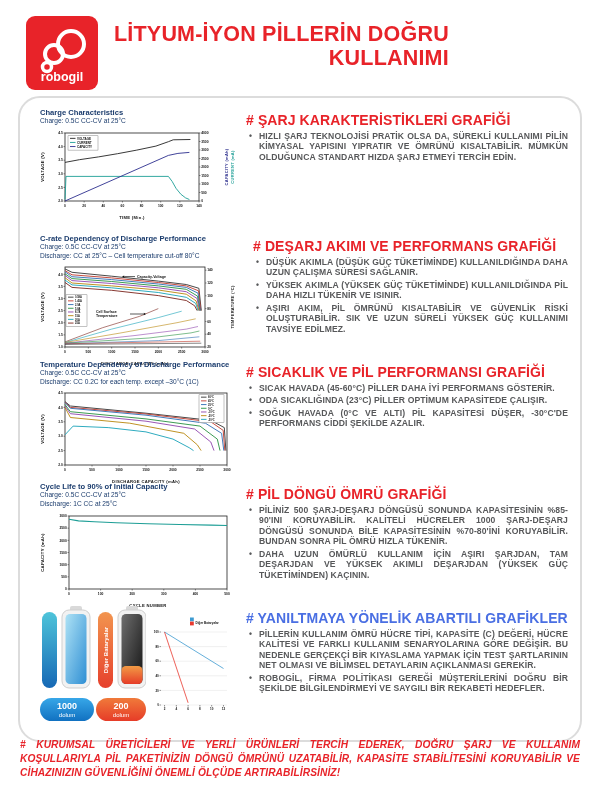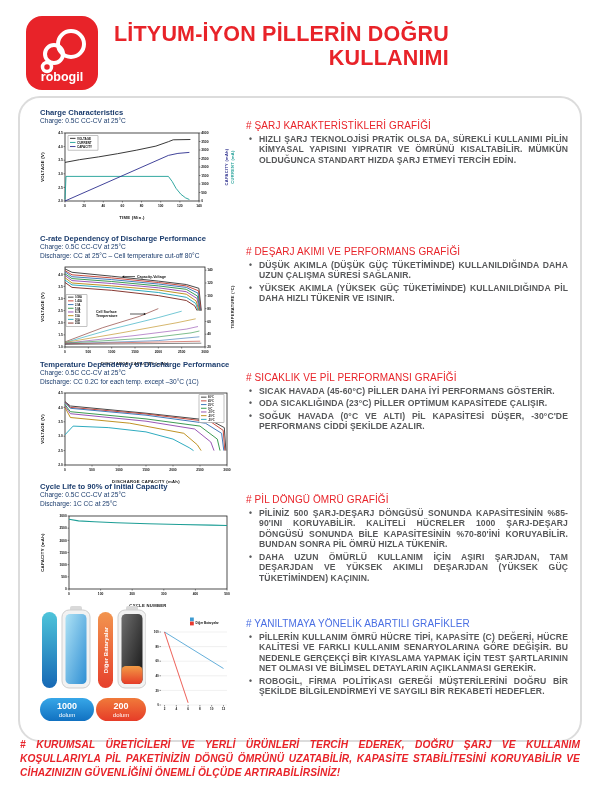--- a/index.html
+++ b/index.html
@@ -1,35 +1,35 @@
 <!DOCTYPE html>
 <html><head>
 <meta charset="utf-8">
 <style>
   html,body{margin:0;padding:0;}
   body{width:600px;height:800px;background:#ffffff;font-family:"Liberation Sans",sans-serif;position:relative;overflow:hidden;}
 
   
   .header{position:absolute;top:16px;left:26px;display:flex;gap:16px;align-items:flex-start;}
-  .logo{width:72px;height:74px;background:#e82329;border-radius:16px;flex:none;}
+  .logo{width:72px;height:74px;background:#e82329;border-radius:9px;flex:none;}
   .logo svg{display:block;width:72px;height:74px;}
   h1.title{margin:6px 0 0 0;color:#e82329;font-size:21.5px;font-weight:800;line-height:1.12;letter-spacing:.2px;text-align:right;}
 
   
   .card{position:absolute;top:96px;left:18px;width:564px;height:646px;border:2px solid #dcdcdc;border-radius:22px;box-sizing:border-box;padding:10px 6px 6px 10px;display:flex;flex-direction:column;background:#fff;}
   .row{display:flex;align-items:flex-start;}
-  .r1{height:126px;} .r2{height:126px;} .r3{height:122px;} .r4{height:124px;} .r5{flex:1;}
+  .r1{height:126px;} .r2{height:126px;gap:7px;} .r3{height:122px;} .r4{height:124px;} .r5{flex:1;}
   .chart-col{width:208px;flex:none;padding-left:10px;box-sizing:border-box;}
   .txt-col{flex:1;padding:0 6px 0 8px;box-sizing:border-box;}
 
   .c-title{font-size:7.6px;font-weight:bold;color:#1b3c6d;line-height:1.25;}
   .c-sub{font-size:6.6px;color:#1b3c6d;line-height:1.25;}
   svg.chart{display:block;margin-top:2px;overflow:visible;}
 
-  h2.sec-h{margin:12px 0 3px 0;font-size:10px;font-weight:400;letter-spacing:.1px;}
+  h2.sec-h{margin:4px 0 3px 0;font-size:14px;font-weight:700;letter-spacing:.1px;}
   ul.bullets{margin:0;padding:0;list-style:none;}
   ul.bullets li{position:relative;padding-left:13px;margin-bottom:2px;font-size:8.6px;font-weight:700;color:#57585a;line-height:1.22;text-align:justify;letter-spacing:.1px;}
   ul.bullets li::before{content:"\2022";position:absolute;left:3px;top:0;}
 
   .battery-row{display:flex;align-items:flex-start;gap:2px;padding-left:8px;}
   .battery-row svg{display:block;}
 
   .footer{position:absolute;top:738px;left:20px;width:560px;color:#e82329;font-weight:800;font-size:10.2px;line-height:1.38;text-align:justify;letter-spacing:.1px;font-style:italic;}
 </style>
 </head>
@@ -217,20 +217,21 @@
           <text x="56" y="55.2" font-size="3.6" font-weight="bold" fill="#111">Temperature</text>
           <line x1="90" y1="52" x2="103.8" y2="52" stroke="#111" stroke-width="0.7"></line>
           <polygon points="106,52 103.8,53.21 103.8,50.79" fill="#111"></polygon>
         </svg>
     </div>
     <div class="txt-col">
       <h2 class="sec-h" style="color: rgb(232, 35, 41);">#  DEŞARJ AKIMI VE PERFORMANS GRAFİĞİ</h2>
       <ul class="bullets">
           <li>DÜŞÜK AKIMLA (DÜŞÜK GÜÇ TÜKETİMİNDE) KULLANILDIĞINDA DAHA UZUN ÇALIŞMA SÜRESİ SAĞLANIR.</li>
           <li>YÜKSEK AKIMLA (YÜKSEK GÜÇ TÜKETİMİNDE) KULLANILDIĞINDA PİL DAHA HIZLI TÜKENİR VE ISINIR.</li>
+          <li>AŞIRI AKIM, PİL ÖMRÜNÜ KISALTABİLİR VE GÜVENLİK RİSKİ OLUŞTURABİLİR. SIK VE UZUN SÜRELİ YÜKSEK GÜÇ KULLANIMI TAVSİYE EDİLMEZ.</li>
         </ul>
     </div>
   </div>
 
   <div class="row r3">
     <div class="chart-col">
       <div class="c-title">Temperature Dependency of Discharge Performance</div>
       <div class="c-sub">Charge: 0.5C CC-CV at 25°C</div>
       <div class="c-sub">Discharge: CC 0.2C for each temp. except –30°C (1C)</div>
       <svg class="chart" viewBox="0 0 195 96" style="width: 195px; height: 96px;">

